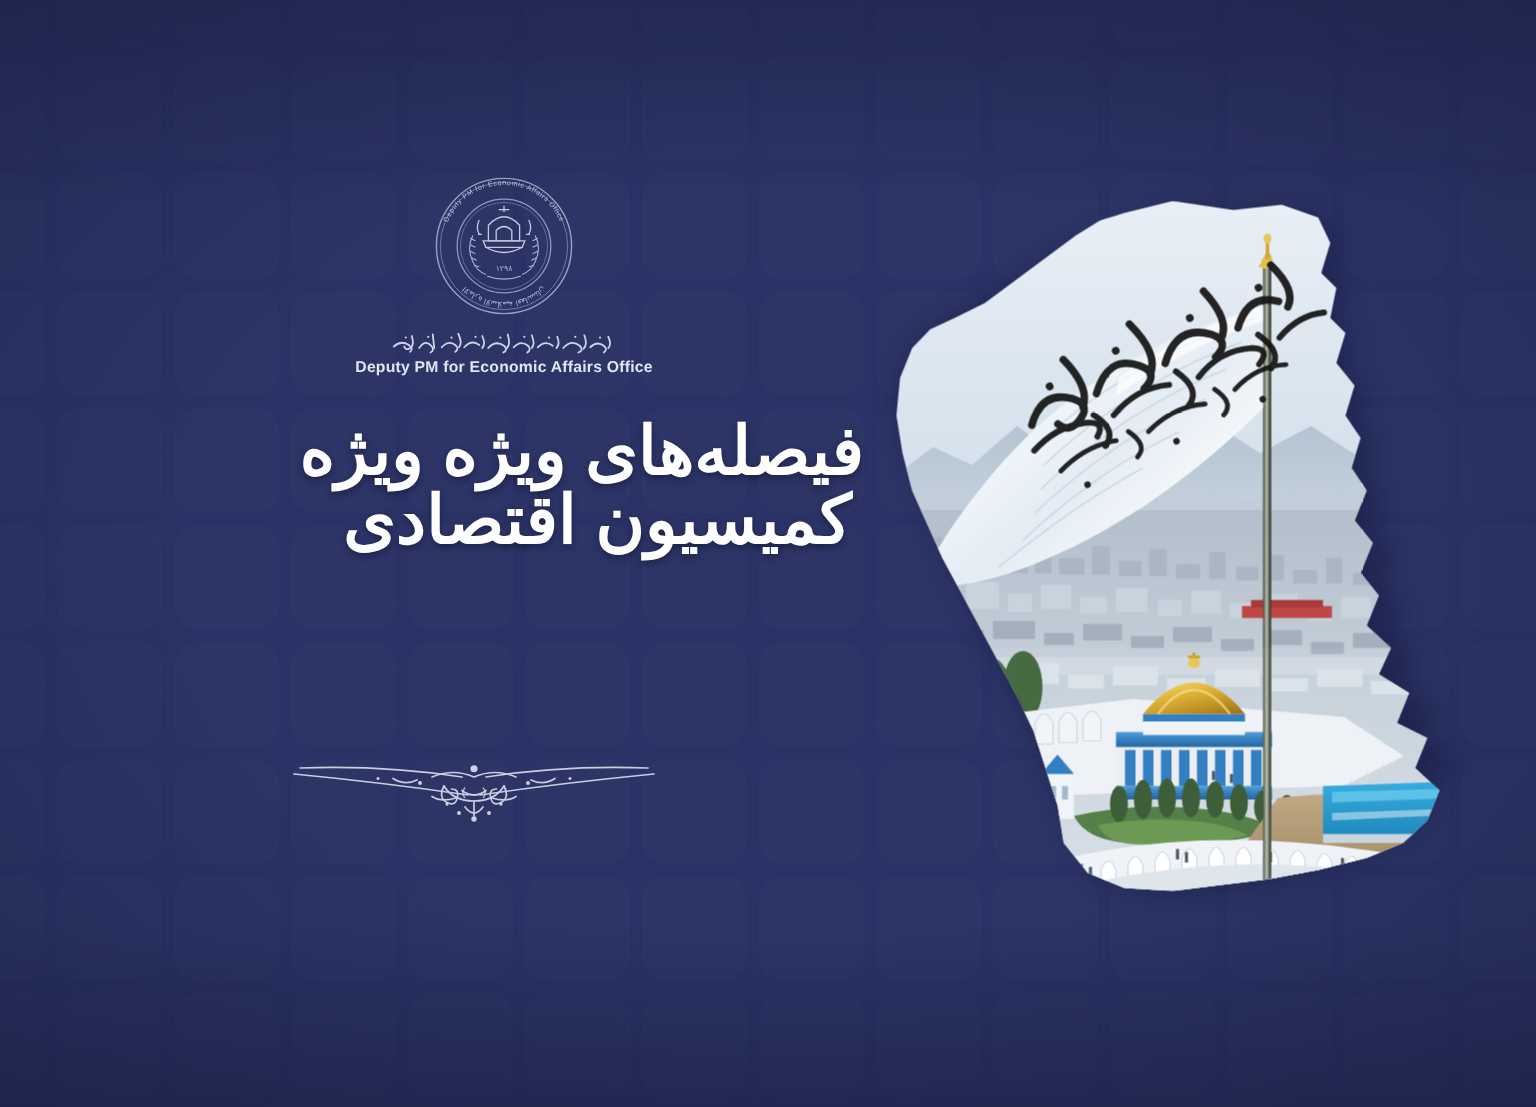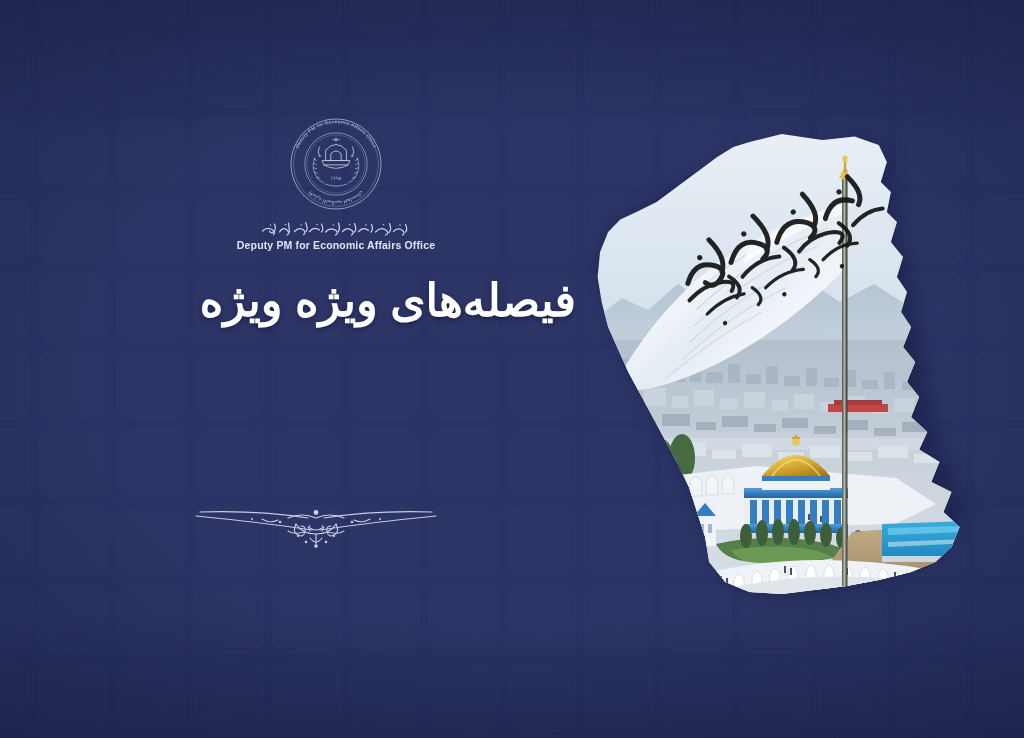--- a/index.html
+++ b/index.html
@@ -376,20 +376,21 @@
           <circle cx="260" cy="13" r="1.5"></circle>
         <circle cx="293" cy="14" r="1.5"></circle>
       </g>
     </svg>
 
     <div class="emblem-en nosel">Deputy PM for Economic Affairs Office</div>
   </div>
 
   <div class="headline nosel">
     <span class="ln ln1">فیصله‌های ویژه ویژه</span>
+    <span class="ln ln2">کمیسیون اقتصادی</span>
   </div>
 
   <svg class="ornament nosel" viewBox="0 0 248 66">
     <g stroke="#e8ecf8" fill="none" stroke-width="1.15" stroke-linecap="round" opacity="0.95">
       <path d="M8 20 q56 -2 108 6"></path>
       <path d="M240 20 q-56 -2 -108 6"></path>
       <path d="M4 24 q62 6 116 14"></path>
       <path d="M244 24 q-62 6 -116 14"></path>
       <path d="M96 26 q14 -6 28 0 q14 -6 28 0"></path>
       <path d="M104 32 q6 10 20 10 q14 0 20 -10"></path>

